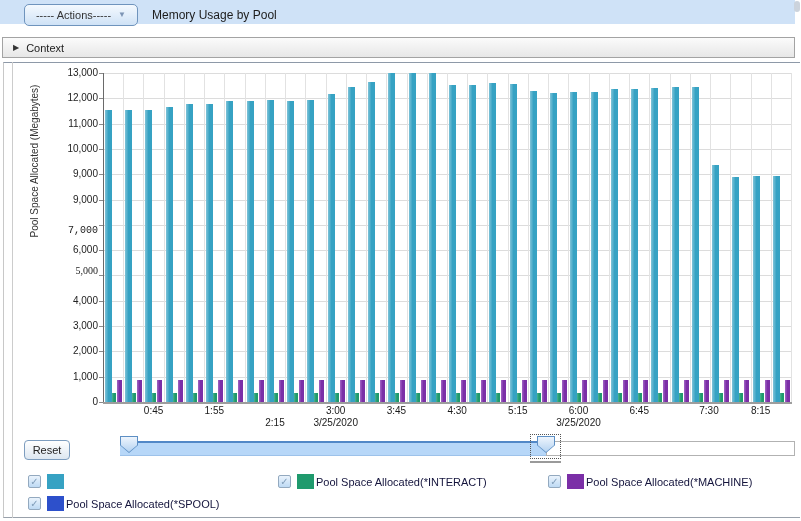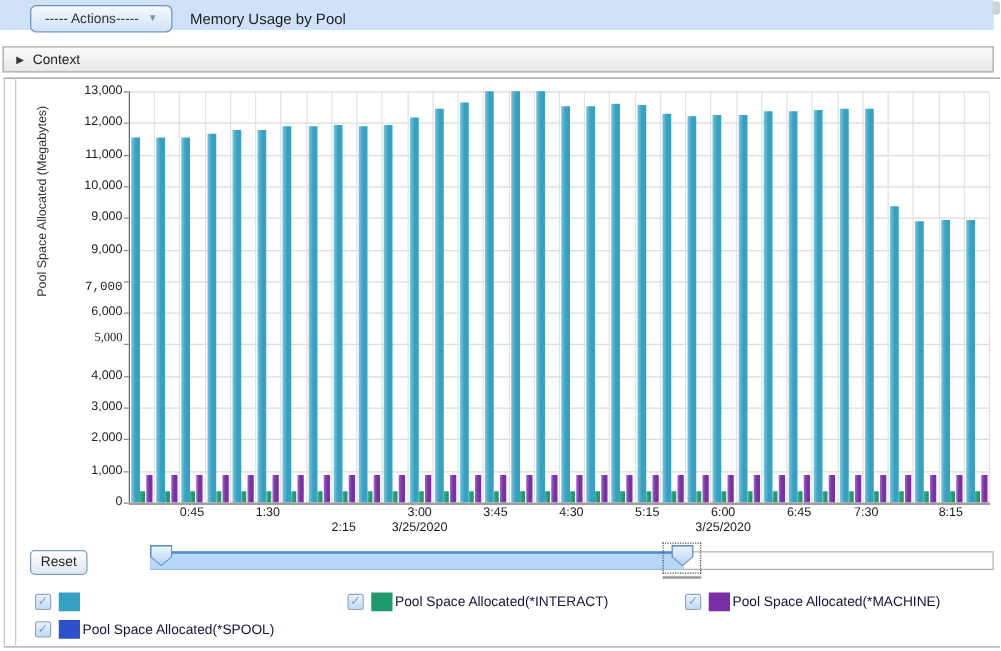--- a/index.html
+++ b/index.html
@@ -279,29 +279,29 @@
     <div class="bar bar-base" style="left: 732.294px; top: 177.015px; width: 7px; height: 224.985px;"></div>
     <div class="bar bar-interact" style="left: 739.294px; top: 393.395px; width: 4px; height: 8.60462px;"></div>
     <div class="bar bar-machine" style="left: 744.294px; top: 380.235px; width: 5px; height: 21.7646px;"></div>
     <div class="bar bar-base" style="left: 752.529px; top: 176.255px; width: 7px; height: 225.745px;"></div>
     <div class="bar bar-interact" style="left: 759.529px; top: 393.395px; width: 4px; height: 8.60462px;"></div>
     <div class="bar bar-machine" style="left: 764.529px; top: 380.235px; width: 5px; height: 21.7646px;"></div>
     <div class="bar bar-base" style="left: 772.765px; top: 175.749px; width: 7px; height: 226.251px;"></div>
     <div class="bar bar-interact" style="left: 779.765px; top: 393.395px; width: 4px; height: 8.60462px;"></div>
     <div class="bar bar-machine" style="left: 784.765px; top: 380.235px; width: 5px; height: 21.7646px;"></div>
     <div class="xlab" style="left: 153.588px; top: 405px;">0:45</div>
-    <div class="xlab" style="left: 214.294px; top: 405px;">1:30</div>
+    <div class="xlab" style="left: 214.294px; top: 405px;">1:55</div>
     <div class="xlab" style="left: 275px; top: 405px; margin-top: 12px;">2:15</div>
     <div class="xlab" style="left: 335.706px; top: 405px;">3:00<div>3/25/2020</div></div>
     <div class="xlab" style="left: 396.412px; top: 405px;">3:45</div>
     <div class="xlab" style="left: 457.118px; top: 405px;">4:30</div>
     <div class="xlab" style="left: 517.824px; top: 405px;">5:15</div>
     <div class="xlab" style="left: 578.529px; top: 405px;">6:00<div>3/25/2020</div></div>
     <div class="xlab" style="left: 639.235px; top: 405px;">6:45</div>
-    <div class="xlab" style="left: 693px; top: 405px;">7:30</div>
+    <div class="xlab" style="left: 709px; top: 405px;">7:30</div>
     <div class="xlab" style="left: 760.647px; top: 405px;">8:15</div>
   </div>
 <div class="yaxis-line"></div>
 <div class="xaxis-line"></div>
 
 <div class="reset-btn">Reset</div>
 <div class="slider-fill"></div>
 <div class="slider-empty"></div>
 <div class="handle handle-left">
     <div class="handle-inner"></div>

